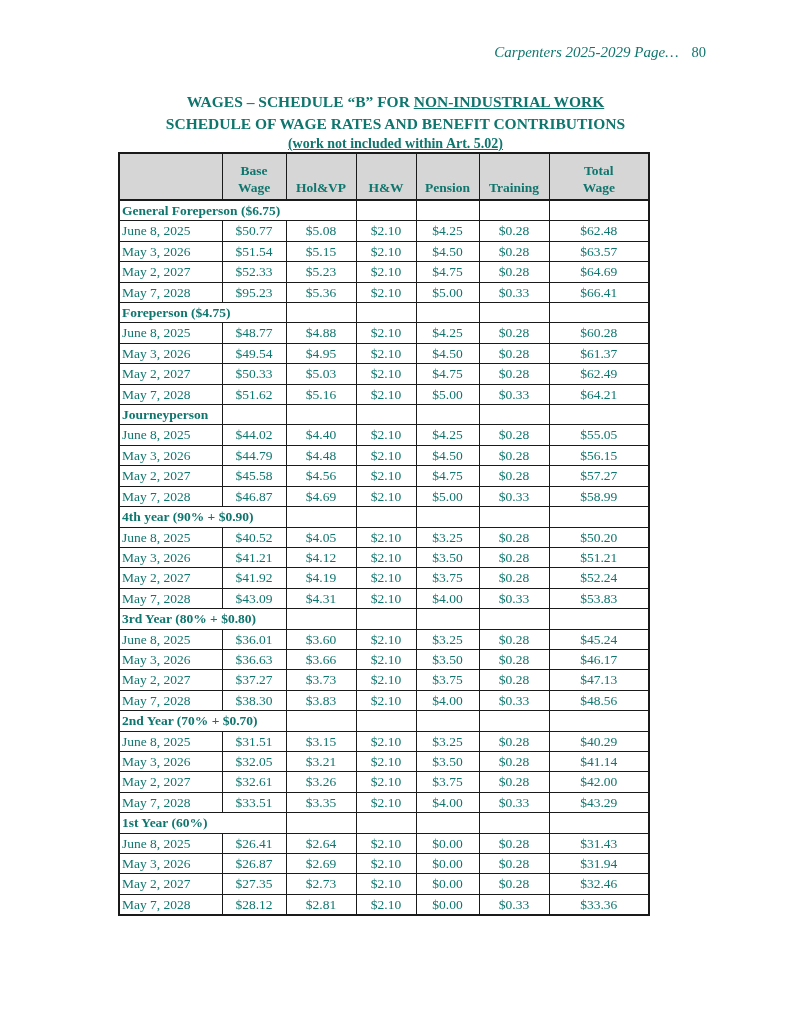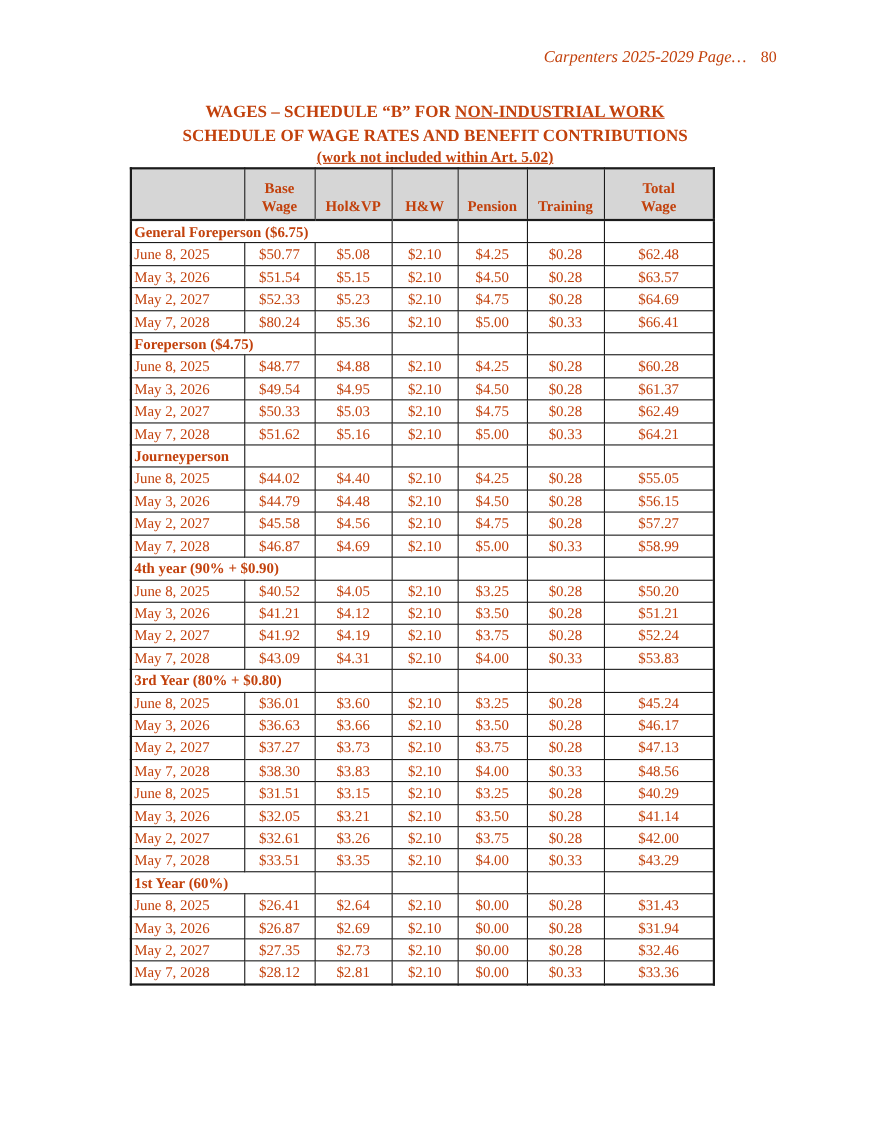--- a/index.html
+++ b/index.html
@@ -3,21 +3,21 @@
 <meta charset="utf-8">
 <style>
   html, body { margin: 0; padding: 0; background: #888; }
   .page {
     position: relative;
     width: 791px;
     height: 1024px;
     margin: 0 auto;
     background: #ffffff;
     font-family: "Liberation Serif", serif;
-    color: #c2410c;
+    color: #0f766e;
     overflow: hidden;
   }
   .running-header {
     position: absolute;
     top: 44px;
     right: 85px;
     font-size: 15px;
     font-style: italic;
     white-space: nowrap;
   }
@@ -143,21 +143,21 @@
           <td class="date-cell">May 2, 2027</td>
           <td class="money-cell">$52.33</td>
           <td class="money-cell">$5.23</td>
           <td class="money-cell">$2.10</td>
           <td class="money-cell">$4.75</td>
           <td class="money-cell">$0.28</td>
           <td class="money-cell">$64.69</td>
         </tr>
         <tr>
           <td class="date-cell">May 7, 2028</td>
-          <td class="money-cell">$80.24</td>
+          <td class="money-cell">$95.23</td>
           <td class="money-cell">$5.36</td>
           <td class="money-cell">$2.10</td>
           <td class="money-cell">$5.00</td>
           <td class="money-cell">$0.33</td>
           <td class="money-cell">$66.41</td>
         </tr>
         <tr>
           <td colspan="2" class="section-label">Foreperson ($4.75)</td>
           <td></td>
           <td></td>
@@ -328,20 +328,28 @@
         <tr>
           <td class="date-cell">May 7, 2028</td>
           <td class="money-cell">$38.30</td>
           <td class="money-cell">$3.83</td>
           <td class="money-cell">$2.10</td>
           <td class="money-cell">$4.00</td>
           <td class="money-cell">$0.33</td>
           <td class="money-cell">$48.56</td>
         </tr>
         <tr>
+          <td colspan="2" class="section-label">2nd Year (70% + $0.70)</td>
+          <td></td>
+          <td></td>
+          <td></td>
+          <td></td>
+          <td></td>
+        </tr>
+        <tr>
           <td class="date-cell">June 8, 2025</td>
           <td class="money-cell">$31.51</td>
           <td class="money-cell">$3.15</td>
           <td class="money-cell">$2.10</td>
           <td class="money-cell">$3.25</td>
           <td class="money-cell">$0.28</td>
           <td class="money-cell">$40.29</td>
         </tr>
         <tr>
           <td class="date-cell">May 3, 2026</td>

